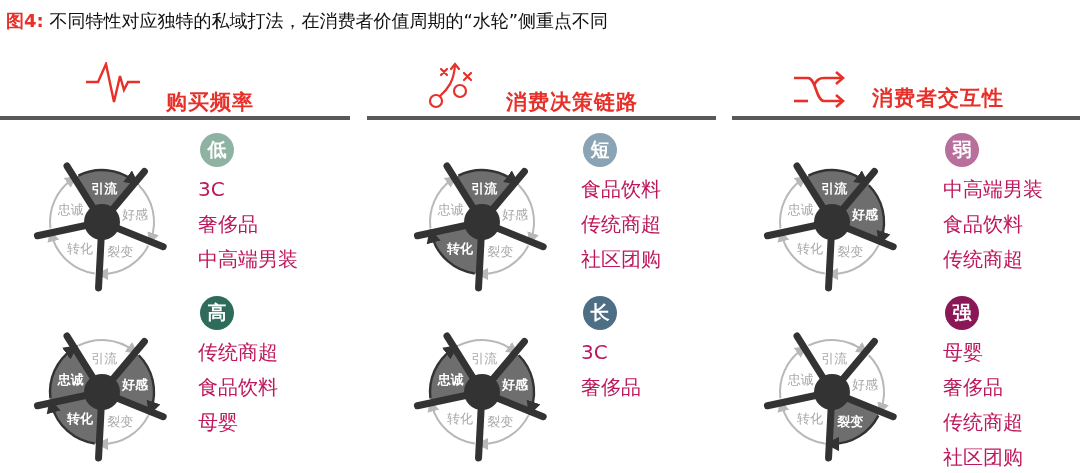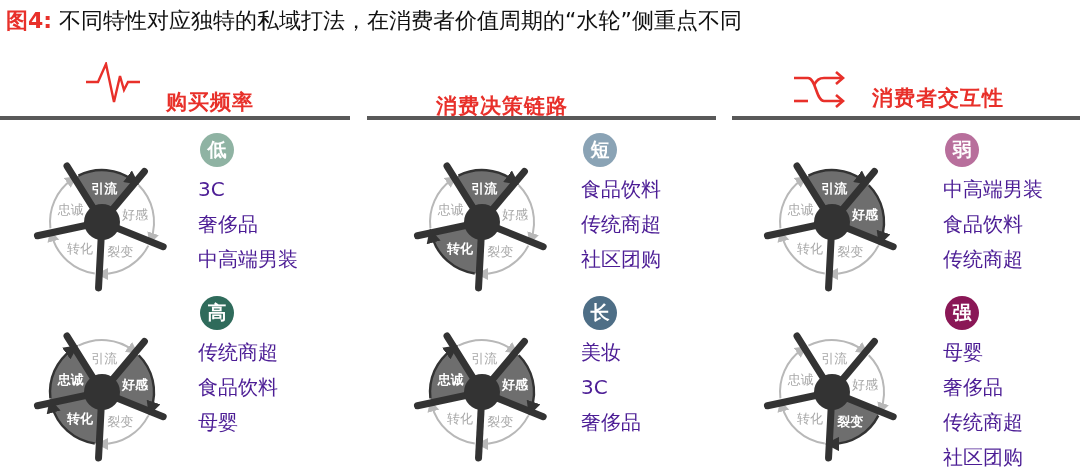--- a/index.html
+++ b/index.html
@@ -1,44 +1,44 @@
 <!DOCTYPE html>
 <html><head>
 <meta charset="utf-8">
 <style>
   html, body { margin:0; padding:0; background:#ffffff; }
   body { width:1080px; height:473px; position:relative; overflow:hidden;
          font-family:"DejaVu Sans","Liberation Sans",sans-serif; color:#222; }
-  .title { position:absolute; left:6px; top:6px; font-size:22px; line-height:30px; white-space:nowrap; color:#111; }
+  .title { position:absolute; left:6px; top:6px; font-size:18px; line-height:30px; white-space:nowrap; color:#111; }
   .title .fig { color:#e8302a; font-weight:bold; }
   .col-head { position:absolute; top:56px; height:56px; display:flex; align-items:center; }
   .col-head .htext { color:#e8302a; font-weight:bold; font-size:21px; margin-left:22px; letter-spacing:1px;margin-top:36px; }
   .divider { position:absolute; top:116px; height:4px; background:#595959; }
   .wheel { position:absolute; width:170px; height:170px; }
   .cat { position:absolute; }
   .badge { width:34px; height:34px; border-radius:50%; color:#fff; font-weight:bold;
            font-size:19px; display:flex; align-items:center; justify-content:center; margin-left:2px; margin-bottom:5px; }
-  .items { font-size:20px; line-height:35px; color:#4c1d95; }
+  .items { font-size:20px; line-height:35px; color:#be185d; }
 </style>
 </head>
 <body>
 
 <div class="title">
   <span class="fig">图4:</span><span> 不同特性对应独特的私域打法，在消费者价值周期的“水轮”侧重点不同</span>
 </div>
 
 <div class="col-head" style="left:84px;">
   <svg width="60" height="44" viewBox="0 0 60 44">
     <polyline points="2,20 14,20 22,2 30,40 36,14 40,28 44,20 56,20" fill="none" stroke="#e8302a" stroke-width="2.4" stroke-linejoin="miter"></polyline>
   </svg>
   <span class="htext">购买频率</span>
 </div>
 <div class="divider" style="left:0; width:350px;"></div>
 
-<div class="col-head" style="left:414px;flex-direction:column;">
+<div class="col-head" style="left:424px;">
   <svg width="60" height="50" viewBox="0 0 60 50">
     <g fill="none" stroke="#e8302a" stroke-width="2.2" stroke-linecap="round">
       <circle cx="12" cy="42" r="6"></circle>
       <circle cx="36" cy="32" r="6"></circle>
       <path d="M16,37 C24,30 30,22 31,6"></path>
       <path d="M27,10 L31,5 L35,10"></path>
       <path d="M17,10 L23,16 M23,10 L17,16"></path>
       <path d="M40,14 L47,21 M47,14 L40,21"></path>
     </g>
   </svg>
@@ -309,21 +309,20 @@
   <div class="badge" style="background:#8aa3b5;">短</div>
   <div class="items">
     <div>食品饮料</div>
     <div>传统商超</div>
     <div>社区团购</div>
   </div>
 </div>
 <div class="cat" style="left:581px; top:296px;">
   <div class="badge" style="background:#4e6e86;">长</div>
   <div class="items">
-    <div>美妆</div>
     <div>3C</div>
     <div>奢侈品</div>
   </div>
 </div>
 
 <div class="cat" style="left:943px; top:133px;">
   <div class="badge" style="background:#b86f9c;">弱</div>
   <div class="items">
     <div>中高端男装</div>
     <div>食品饮料</div>

